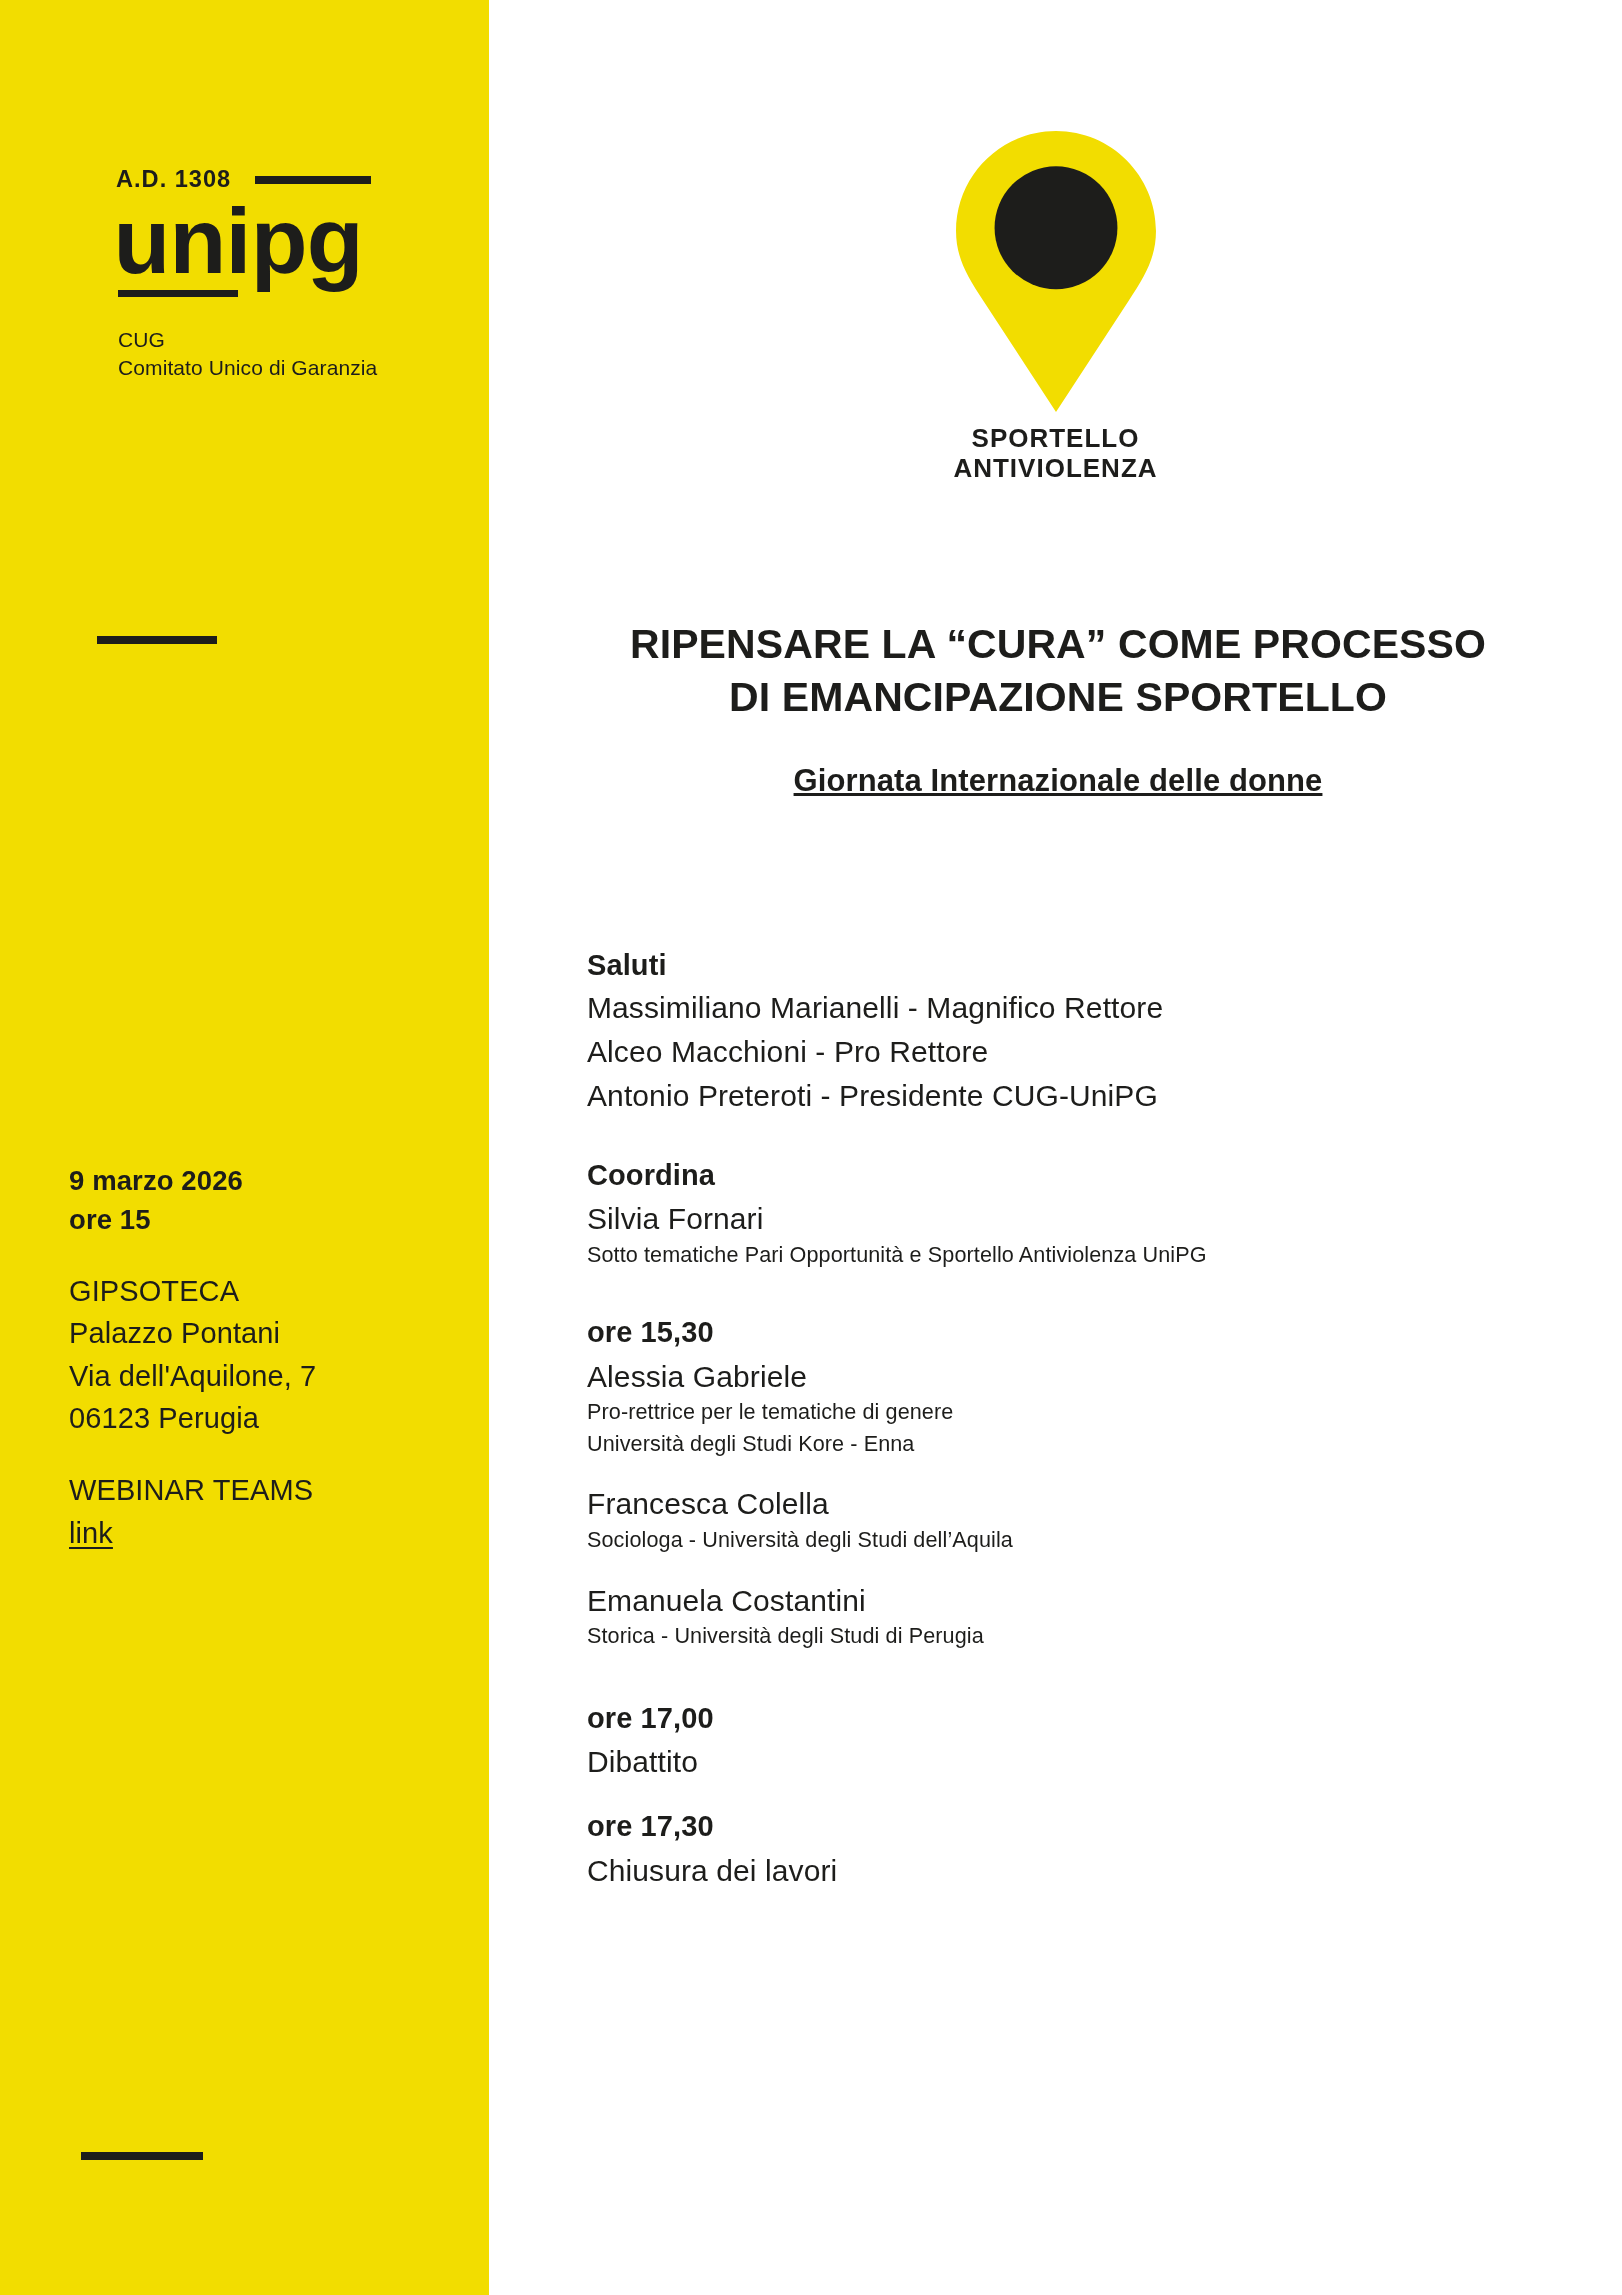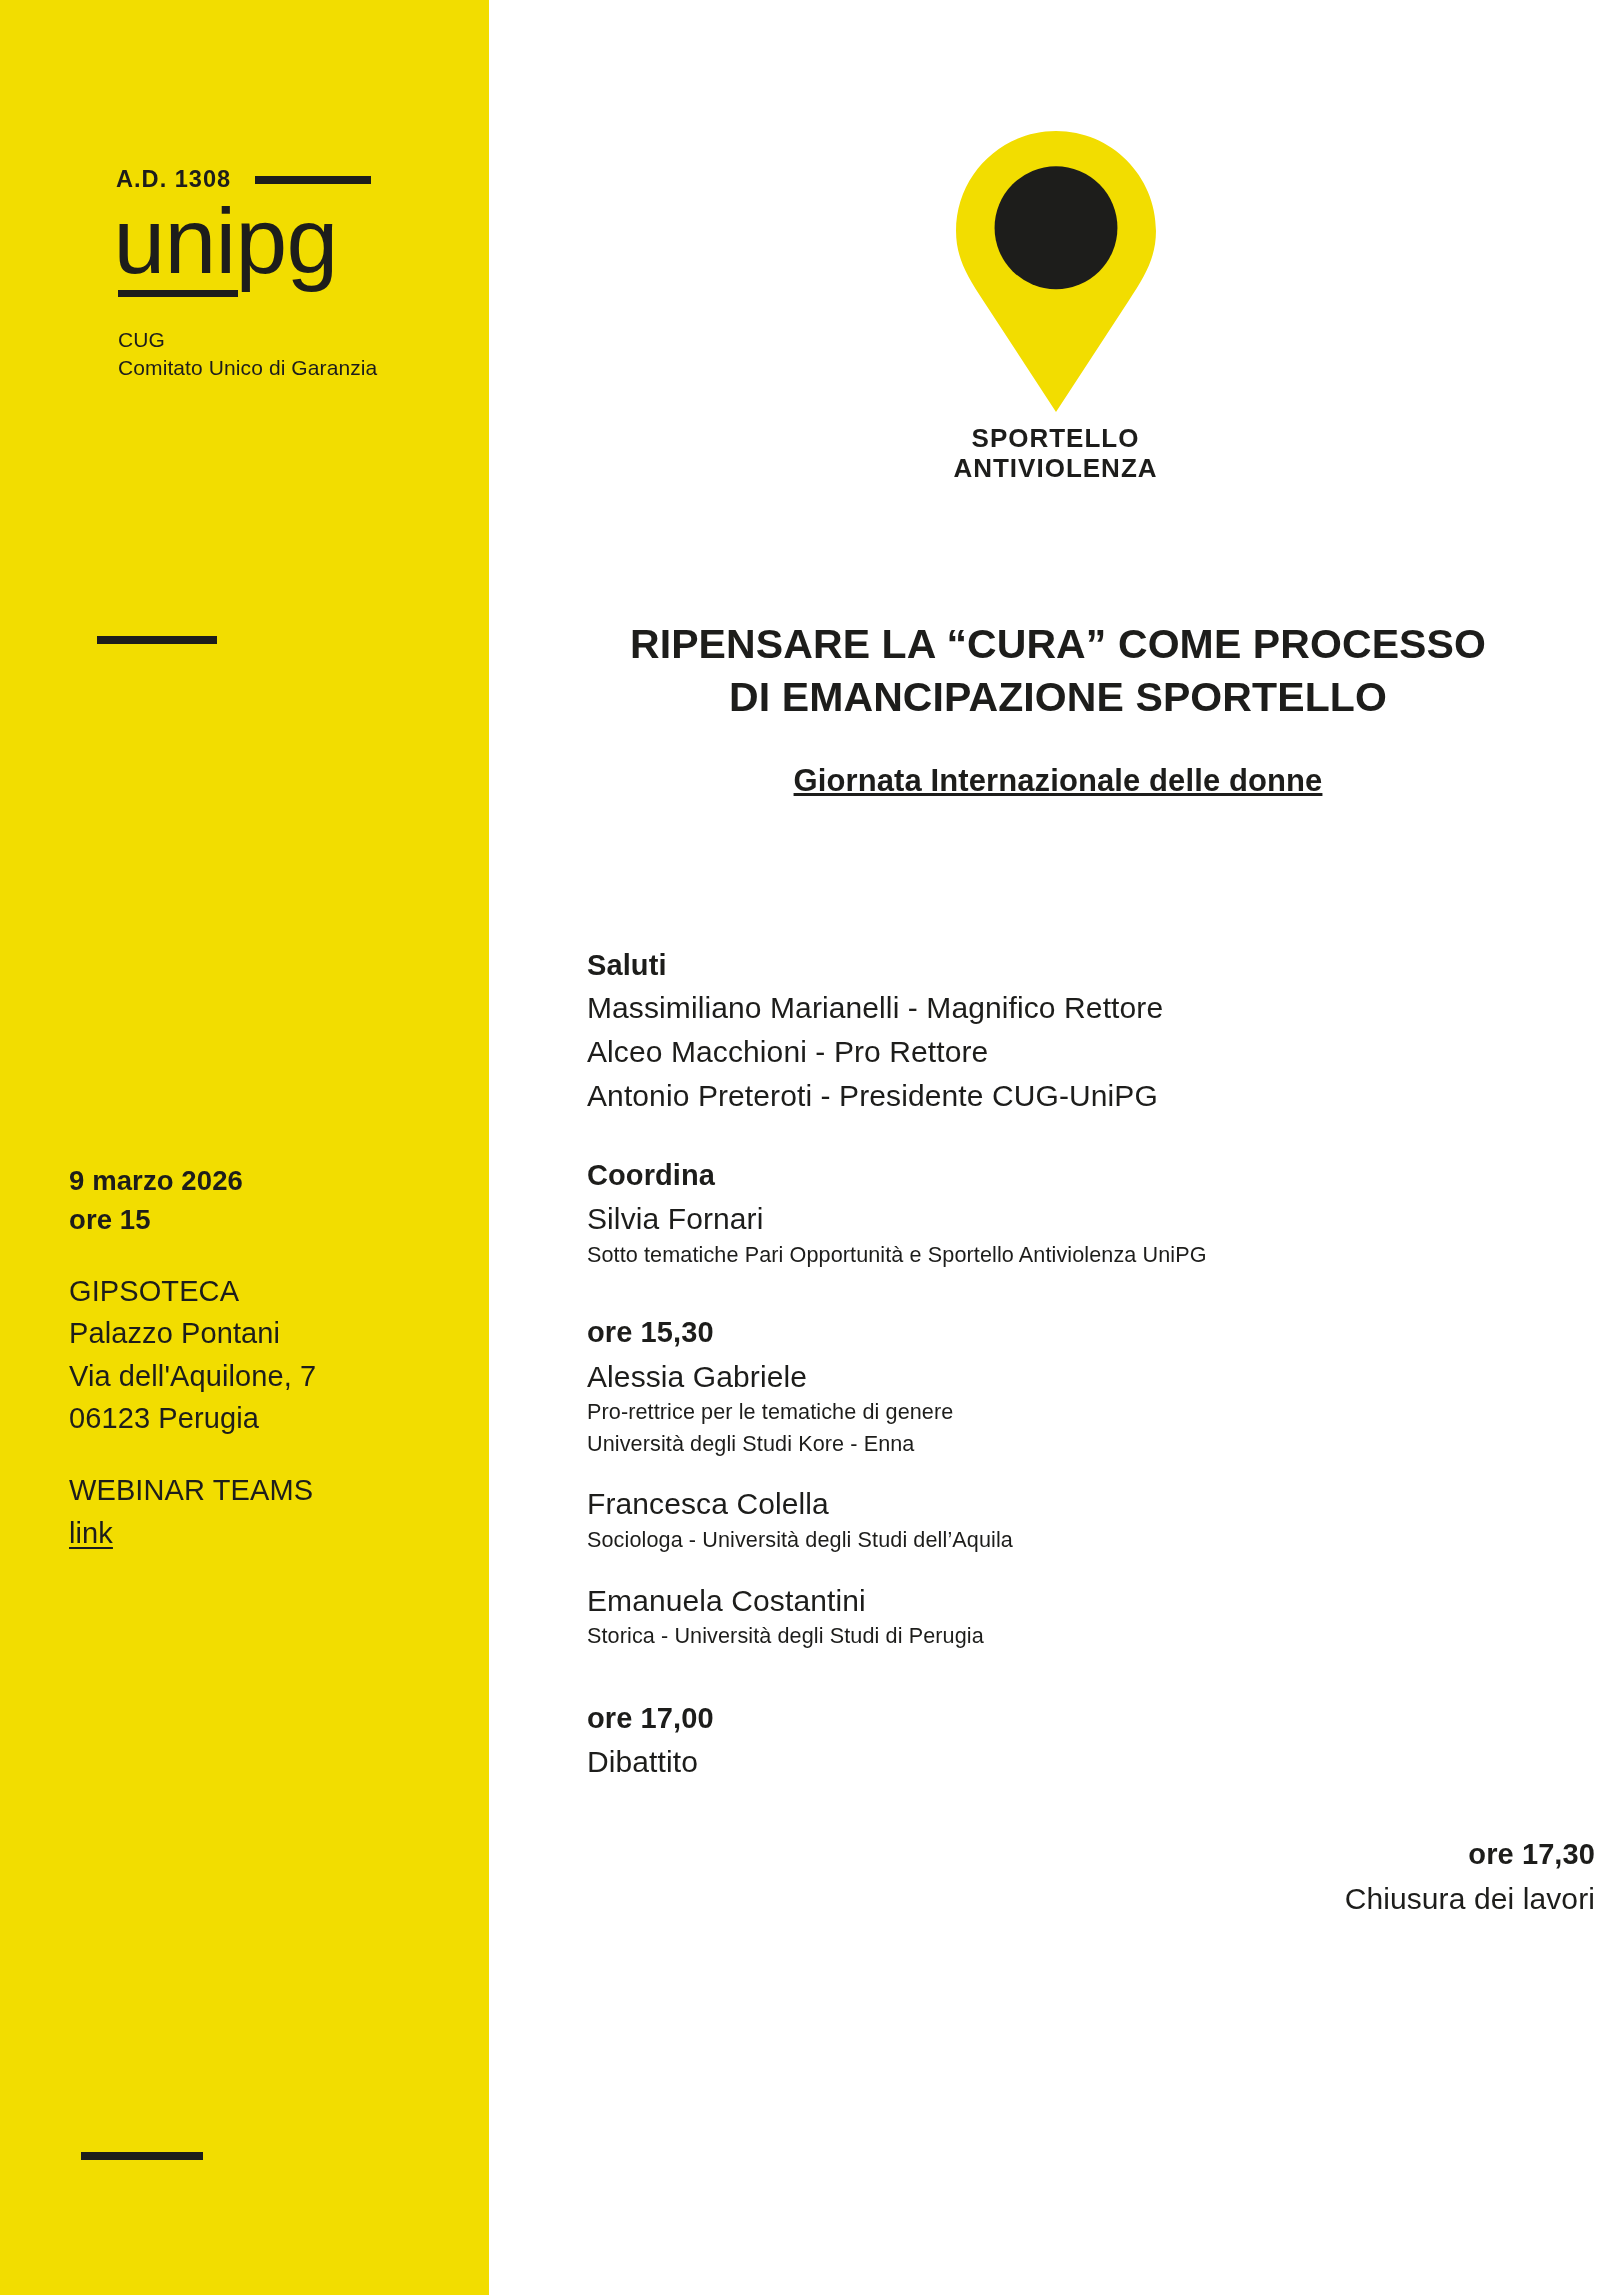--- a/index.html
+++ b/index.html
@@ -49,21 +49,21 @@
     white-space: nowrap;
   }
   .logo-rule-top {
     margin-left: 23.6px;
     height: 7.2px;
     width: 116px;
     background: #1d1d1b;
   }
   .logo-word {
     font-size: 93px;
-    font-weight: 400;
+    font-weight: 700;
     line-height: 0.92;
     letter-spacing: -0.7px;
     color: #1d1d1b;
     margin-top: 3.9px;
     margin-left: -2.6px;
   }
   .logo-rule-bottom {
     height: 7.2px;
     width: 120px;
     background: #1d1d1b;
@@ -201,21 +201,21 @@
   .blk-coordina { margin-top: 43px; }
   .blk-coordina .prog-name { margin-top: 6px; }
   .blk-coordina .prog-sub { margin-top: 2.6px; }
   .blk-1530 { margin-top: 46px; }
   .blk-1530 .prog-name { margin-top: 6.5px; }
   .blk-1530 .prog-sub { margin-top: 2.6px; }
   .speaker { margin-top: 26px; }
   .speaker .prog-sub { margin-top: 2.6px; }
   .blk-1700 { margin-top: 50px; }
   .blk-1700 .prog-name { margin-top: 6.5px; }
-  .blk-1730 { margin-top: 56px; text-align: right; }
+  .blk-1730 { margin-top: 28px; }
   .blk-1730 .prog-name { margin-top: 6.5px; }
 </style>
 </head>
 <body>
 
 <div class="yellow-panel"></div>
 
 <div class="logo-block">
   <div class="logo-top-row">
     <span class="logo-ad">A.D. 1308</span>

